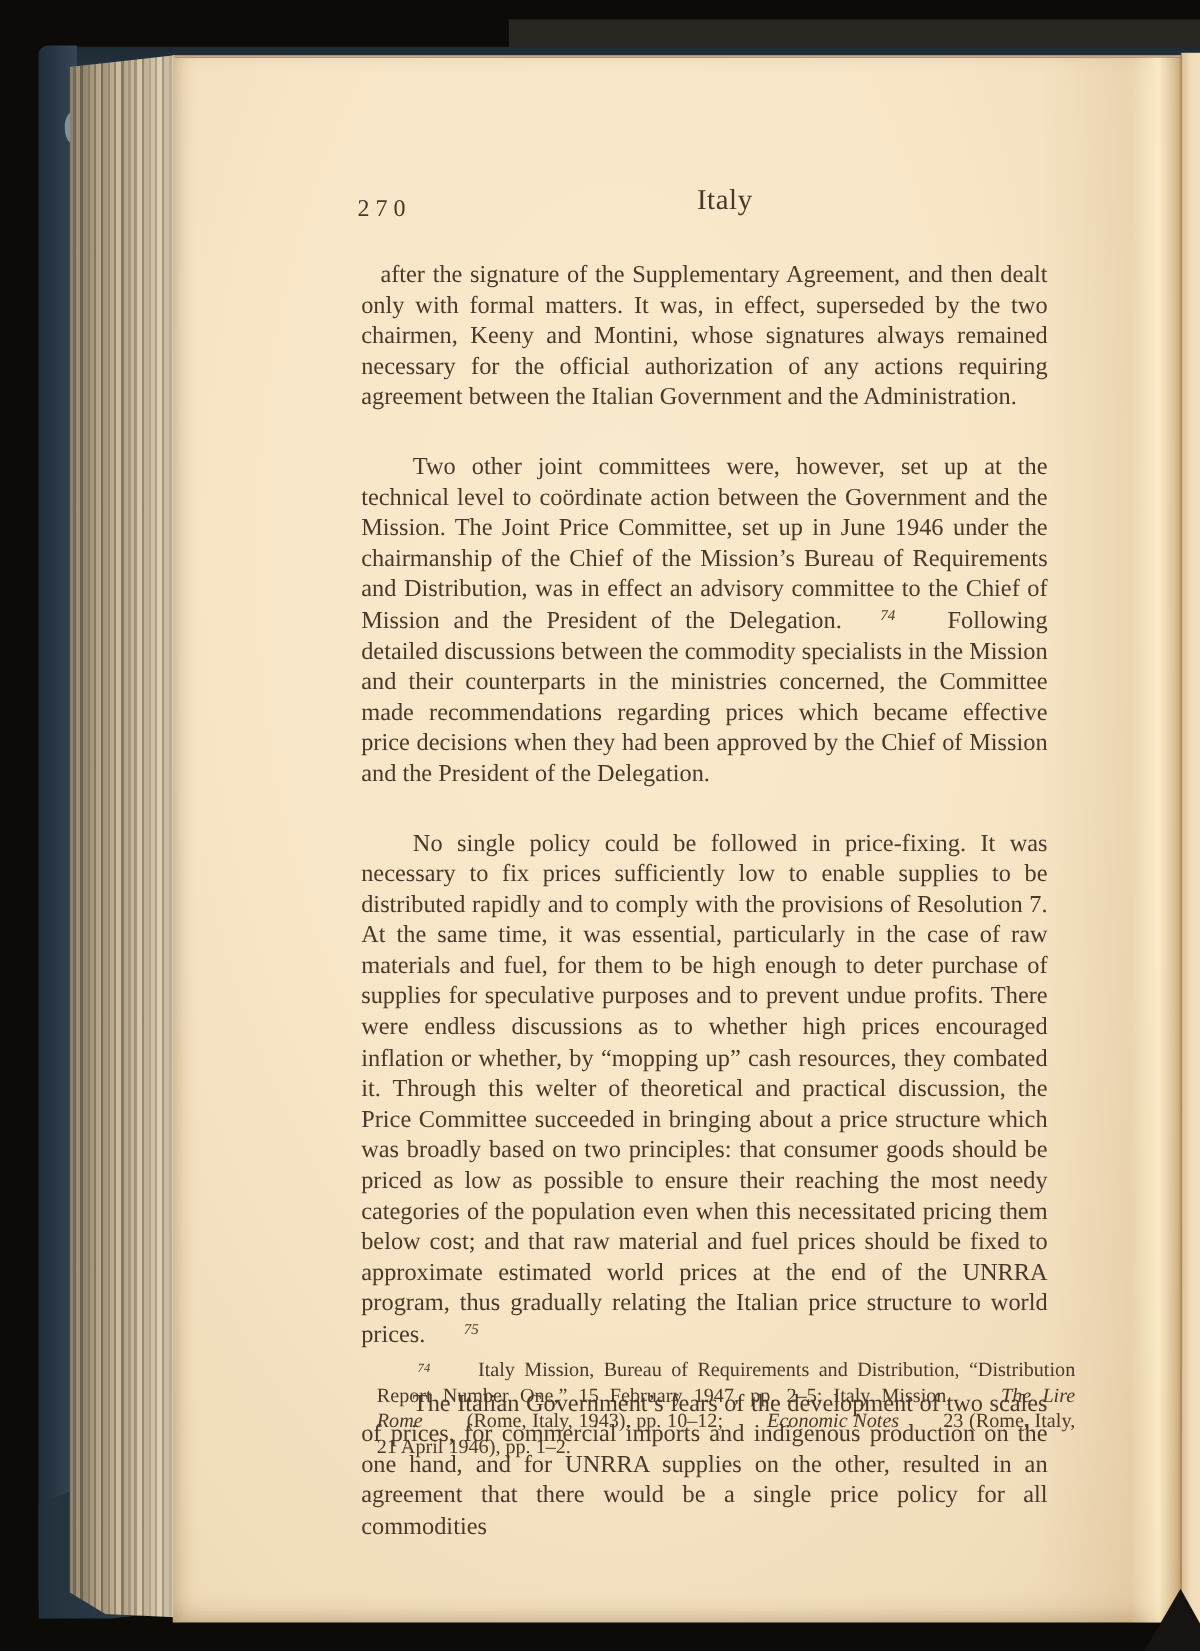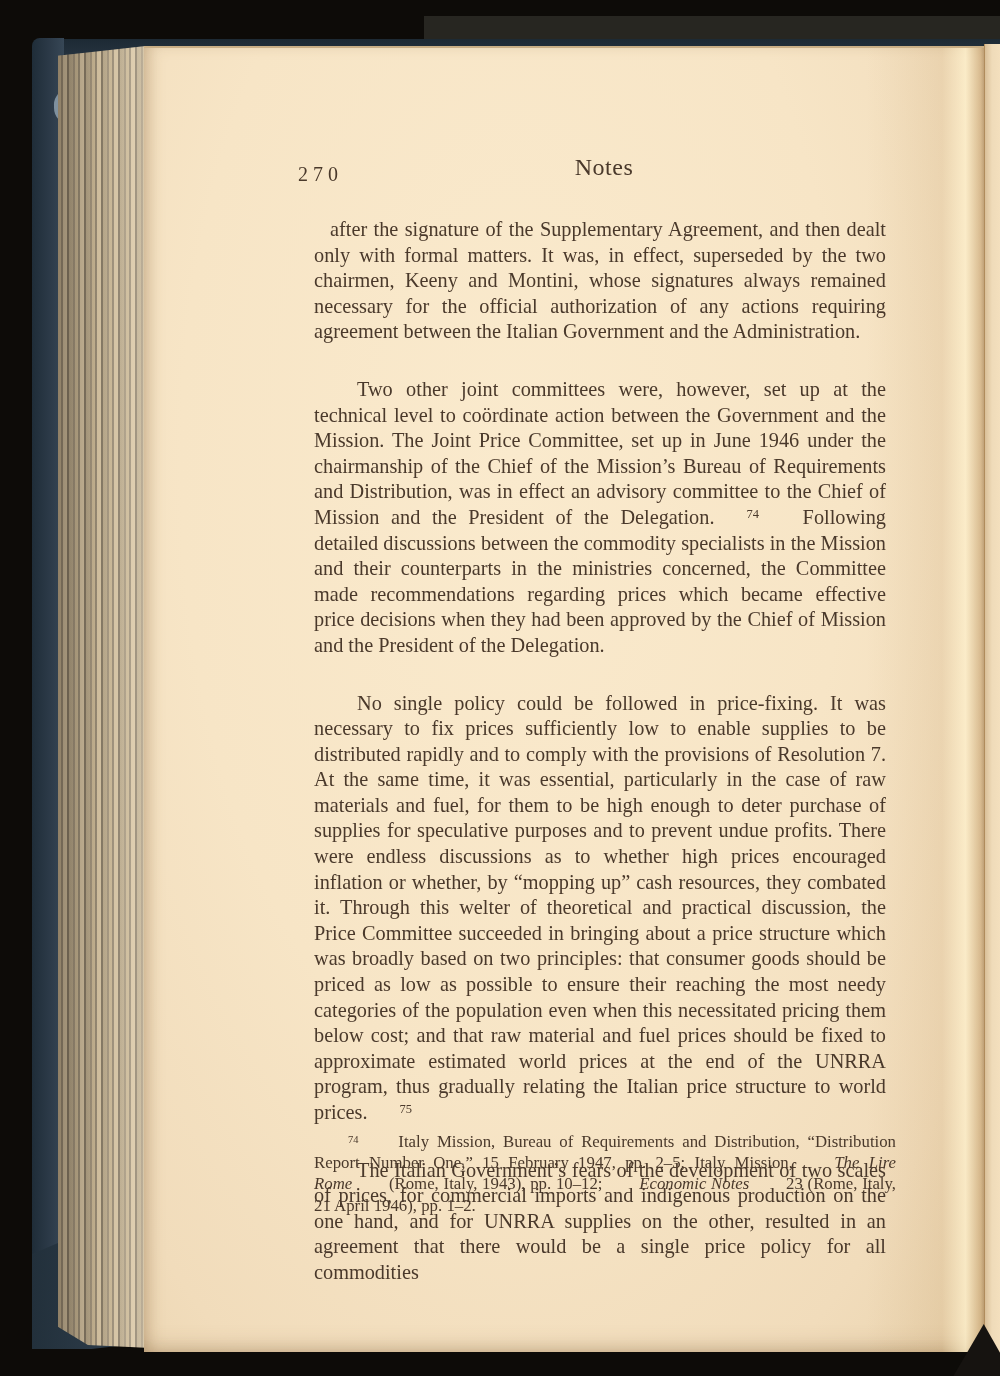--- a/index.html
+++ b/index.html
@@ -54,25 +54,25 @@
   .facing{position:absolute;left:968px;top:28px;width:32px;height:1314px;z-index:5;
           background:linear-gradient(90deg,#d9bf98 0%,#efdbb9 22%,var(--facing-page,#f6e2c0) 60%);
           border-left:1px solid #b08c5c;}
 
   
   .ink{color:var(--ink,#4a392b);}
   .page-number{position:absolute;left:266px;top:131px;z-index:5;
                font-size:20px;letter-spacing:5px;}
   .running-head{position:absolute;left:270px;top:122px;width:636px;z-index:5;
                 text-align:center;font-size:24px;letter-spacing:.5px;}
-  .body-text{position:absolute;left:266px;top:169px;width:636px;z-index:5;
+  .body-text{position:absolute;left:253px;top:169px;width:636px;z-index:5;
              font-size:20.3px;line-height:25.6px;text-align:justify;}
   .para{text-indent:27px;}
   .para.no-indent{text-indent:0;}
-  .sup{font-size:12.5px;vertical-align:6px;line-height:0;letter-spacing:0;}
+  .sup{font-size:12.5px;vertical-align:6px;line-height:0;letter-spacing:0;font-style:italic;}
   .footnotes{position:absolute;left:266px;top:1083px;width:646px;z-index:5;
              font-size:16.8px;line-height:21.2px;text-align:justify;}
   .fn{text-indent:18px;}
   .fn .sup{font-size:10.5px;vertical-align:4px;}
   .it{font-style:italic;}
 </style>
 </head>
 <body>
 
 <div class="scene">
@@ -81,21 +81,21 @@
   <div class="cover-top"></div>
   <div class="cover-left"></div>
   <div class="cover-chip"></div>
   <div class="page-edges"></div>
   <div class="cover-corner"></div>
 
   <div class="page"></div>
   <div class="facing"></div>
 
   <div class="page-number ink">270</div>
-  <div class="running-head ink">Notes</div>
+  <div class="running-head ink">Italy</div>
 
   <div class="body-text ink">
     <p class="para no-indent"><span>after the signature of the Supplementary Agreement, and then dealt only with formal matters. It was, in effect, superseded by the two chairmen, Keeny and Montini, whose signatures always remained necessary for the official authorization of any actions requiring agreement between the Italian Government and the Administration.</span></p>
     <p class="para"><span>Two other joint committees were, however, set up at the technical level to coördinate action between the Government and the Mission. The Joint Price Committee, set up in June 1946 under the chairmanship of the Chief of the Mission’s Bureau of Requirements and Distribution, was in effect an advisory committee to the Chief of Mission and the President of the Delegation.</span><span class="sup">74</span><span> Following detailed discussions between the commodity specialists in the Mission and their counterparts in the ministries concerned, the Committee made recommendations regarding prices which became effective price decisions when they had been approved by the Chief of Mission and the President of the Delegation.</span></p>
     <p class="para"><span>No single policy could be followed in price-fixing. It was necessary to fix prices sufficiently low to enable supplies to be distributed rapidly and to comply with the provisions of Resolution 7. At the same time, it was essential, particularly in the case of raw materials and fuel, for them to be high enough to deter purchase of supplies for speculative purposes and to prevent undue profits. There were endless discussions as to whether high prices encouraged inflation or whether, by “mopping up” cash resources, they combated it. Through this welter of theoretical and practical discussion, the Price Committee succeeded in bringing about a price structure which was broadly based on two principles: that consumer goods should be priced as low as possible to ensure their reaching the most needy categories of the population even when this necessitated pricing them below cost; and that raw material and fuel prices should be fixed to approximate estimated world prices at the end of the UNRRA program, thus gradually relating the Italian price structure to world prices.</span><span class="sup">75</span></p>
     <p class="para"><span>The Italian Government’s fears of the development of two scales of prices, for commercial imports and indigenous production on the one hand, and for UNRRA supplies on the other, resulted in an agreement that there would be a single price policy for all commodities</span></p>
   </div>
 
   <div class="footnotes ink">
     <p class="fn"><span class="sup">74</span><span> Italy Mission, Bureau of Requirements and Distribution, “Distribution Report Number One,” 15 February 1947, pp. 2–5; Italy Mission, </span><span class="it">The Lire Rome</span><span> (Rome, Italy, 1943), pp. 10–12; </span><span class="it">Economic Notes</span><span> 23 (Rome, Italy, 21 April 1946), pp. 1–2.</span></p>

